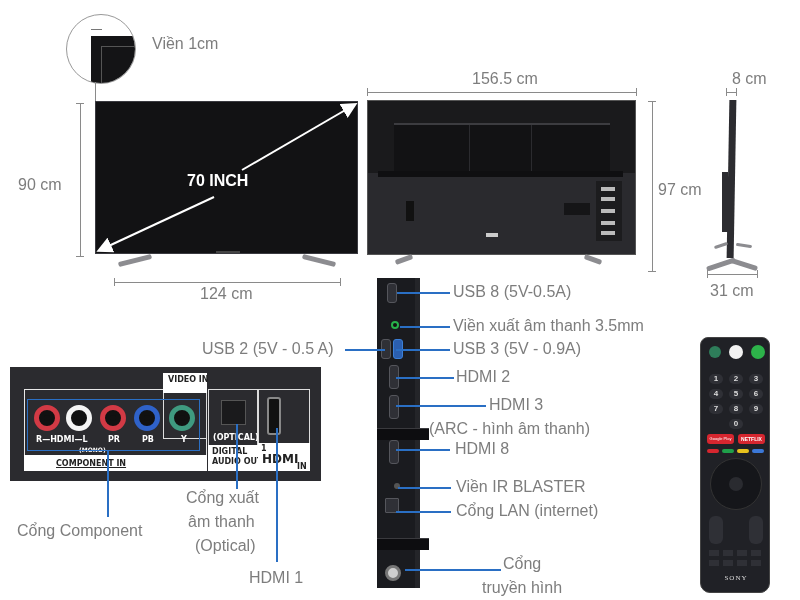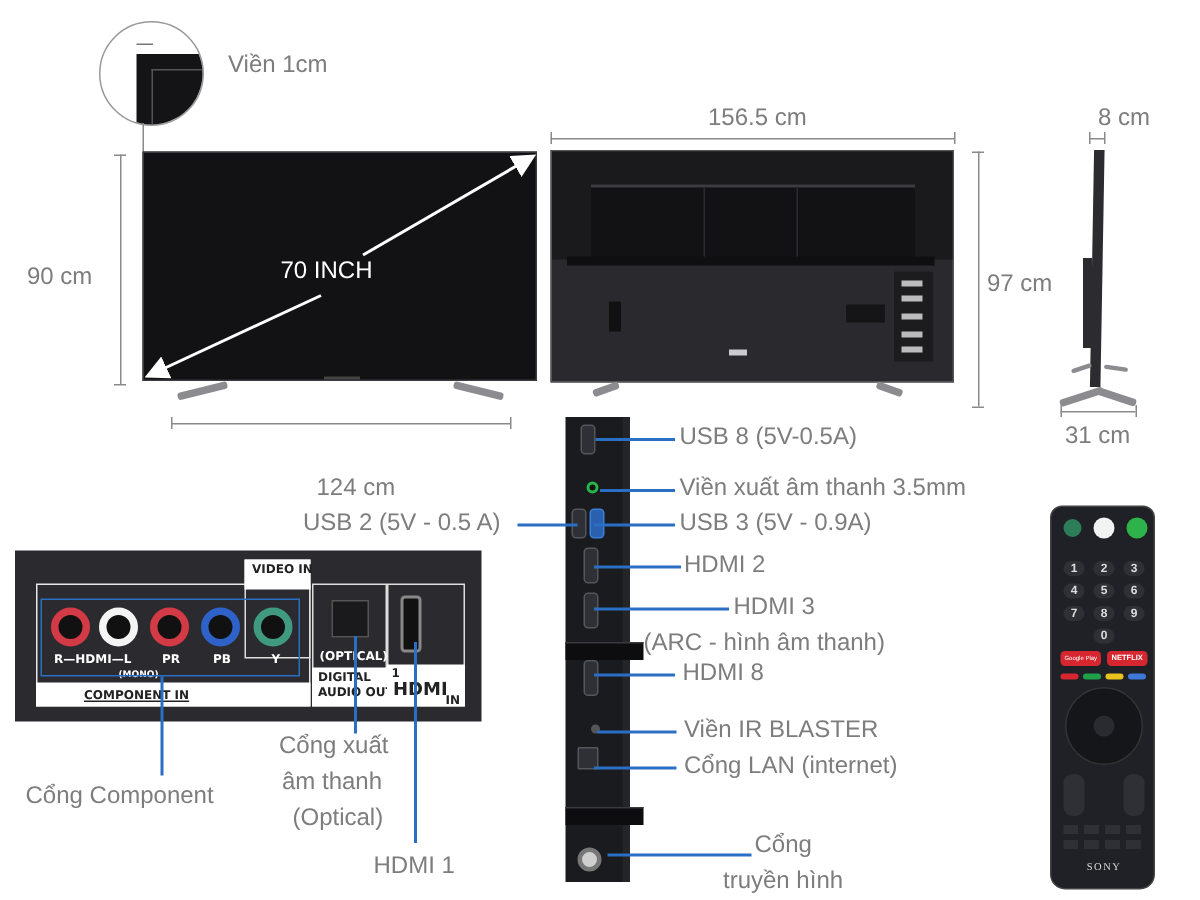--- a/index.html
+++ b/index.html
@@ -8,21 +8,21 @@
   .abs { position: absolute; }
   .lbl { position: absolute; font-size: 16px; color: #7d7d7d; white-space: nowrap; line-height: 1; }
   .dimline-h { position: absolute; height: 1px; background: #8a8a8a; }
   .dimline-v { position: absolute; width: 1px; background: #8a8a8a; }
   .cap-v { position: absolute; width: 1px; height: 8px; background: #8a8a8a; }
   .cap-h { position: absolute; height: 1px; width: 8px; background: #8a8a8a; }
   .blue-h { position: absolute; height: 1.5px; background: #2a6fc4; }
   .blue-v { position: absolute; width: 1.5px; background: #2a6fc4; }
 
   
-  .tv-front { position:absolute; left:95px; top:101px; width:263px; height:153px; background:#121214; border:1px solid #3a3a40; }
+  .tv-front { position:absolute; left:95px; top:101px; width:263px; height:153px; background:#121214; border:1px solid #3a3a40;font-weight:bold; }
   .stand { position:absolute; height:5px; background:#8c8c90; border-radius:2px; }
 
   
   .tv-back { position:absolute; left:367px; top:100px; width:269px; height:155px; background:#2a2a2e; border:1px solid #555; }
   .tv-back .top { position:absolute; left:0; top:0; right:0; height:72px; background:#1a1a1c; }
   .tv-back .panel { position:absolute; left:26px; top:22px; width:216px; height:50px; background:#121214; border-top:2px solid #3c3c40; }
   .tv-back .seg { position:absolute; top:0; width:1px; height:50px; background:#2b2b2f; }
   .tv-back .ports { position:absolute; left:228px; top:80px; width:26px; height:60px; background:#1c1c1e; }
   .tv-back .ports i { position:absolute; left:5px; width:14px; height:4px; background:#bbb; }
 
@@ -73,21 +73,21 @@
   </svg>
   <div class="abs" style="left:91px;top:70px;font-size:16px;color:#fff;white-space:nowrap;">70 INCH</div>
   <div class="abs" style="left:120px;bottom:0;width:24px;height:2px;background:#444;"></div>
 </div>
 <div class="stand" style="left:118px;top:258px;width:34px;transform:rotate(-14deg);"></div>
 <div class="stand" style="left:302px;top:258px;width:34px;transform:rotate(14deg);"></div>
 
 <div class="dimline-h" style="left:114px;top:282px;width:226px;"></div>
 <div class="cap-v" style="left:114px;top:278px;"></div>
 <div class="cap-v" style="left:340px;top:278px;"></div>
-<div class="lbl" style="left:211px;top:286px;margin-top:32px;">124 cm</div>
+<div class="lbl" style="left:200px;top:286px;">124 cm</div>
 
 <div class="lbl" style="left:472px;top:71px;">156.5 cm</div>
 <div class="dimline-h" style="left:367px;top:92px;width:269px;"></div>
 <div class="cap-v" style="left:367px;top:88px;"></div>
 <div class="cap-v" style="left:636px;top:88px;"></div>
 
 <div class="tv-back">
   <div class="top"></div>
   <div class="panel">
     <div class="seg" style="left:75px;"></div>

